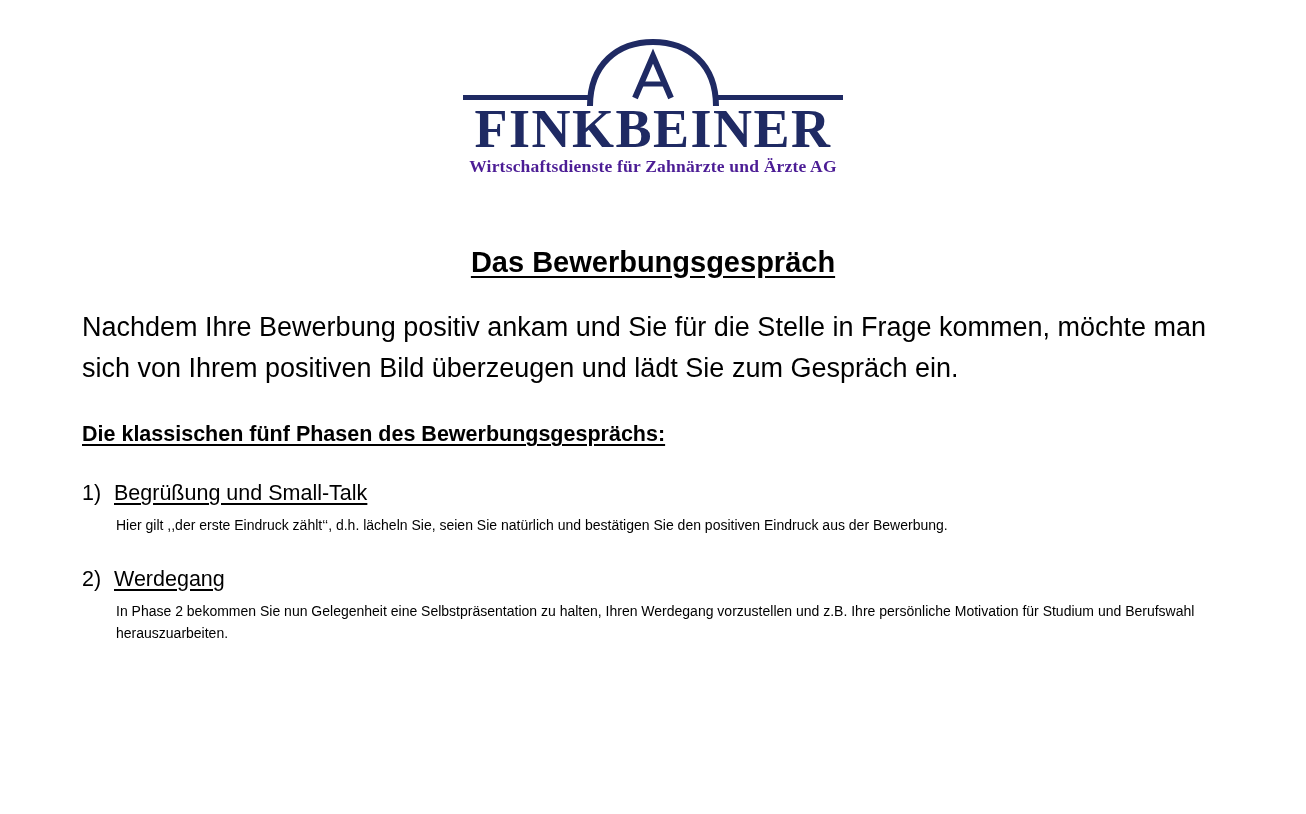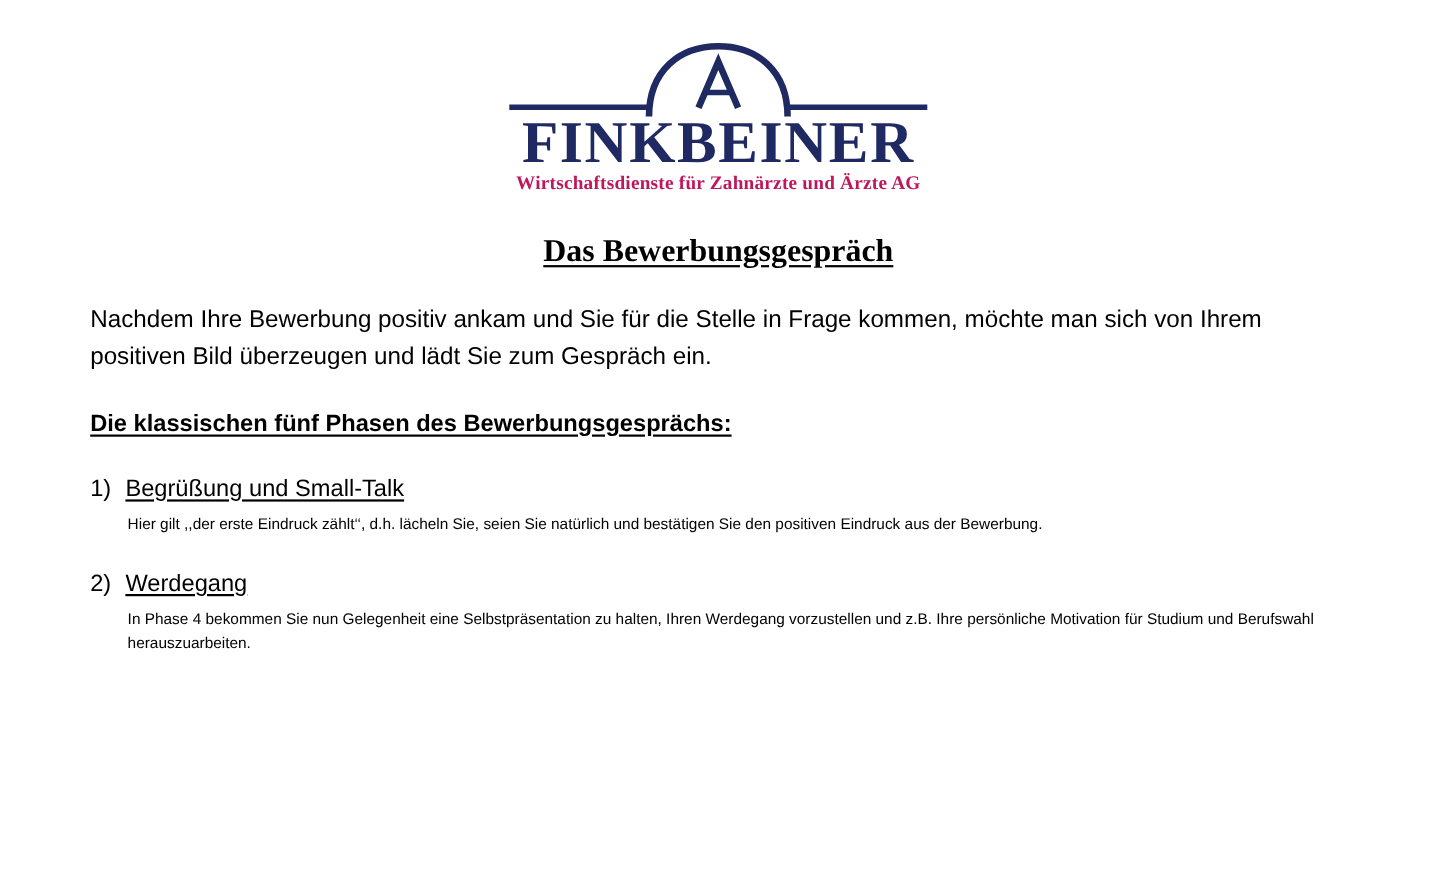--- a/index.html
+++ b/index.html
@@ -49,38 +49,37 @@
     font-size: 54px;
     font-weight: 700;
     letter-spacing: 1.5px;
     color: #1f2a63;
     margin-top: -6px;
   }
   .logo-sub {
     font-family: "Liberation Serif", serif;
     font-size: 17.5px;
     font-weight: 700;
-    color: #be185d;
+    color: #4c1d95;
     margin-top: 2px;
     letter-spacing: 0.2px;
   }
 
   
   .doc-title {
     text-align: center;
     font-size: 29px;
     font-weight: 700;
     text-decoration: underline;
     text-underline-offset: 4px;
-    margin-top: 36px;
-    font-family: Liberation Serif, serif;
+    margin-top: 70px;
   }
 
   .para {
-    font-size: 22px;
+    font-size: 27px;
     line-height: 1.55;
     margin-top: 28px;
     margin-left: -2px;
   }
 
   .subhead {
     font-size: 21.5px;
     font-weight: 700;
     text-decoration: underline;
     text-underline-offset: 3px;
@@ -159,19 +158,19 @@
       <div class="item-body">
         <div class="item-head">Begrüßung und Small-Talk</div>
         <div class="item-text">Hier gilt ,,der erste Eindruck zählt‘‘, d.h. lächeln Sie, seien Sie natürlich und bestätigen Sie den positiven Eindruck aus der Bewerbung.</div>
       </div>
     </div>
 
     <div class="list-item">
       <div class="item-num">2)</div>
       <div class="item-body">
         <div class="item-head">Werdegang</div>
-        <div class="item-text">In Phase 4 bekommen Sie nun Gelegenheit eine Selbstpräsentation zu halten, Ihren Werdegang vorzustellen und z.B. Ihre persönliche Motivation für Studium und Berufswahl  herauszuarbeiten.</div>
+        <div class="item-text">In Phase 2 bekommen Sie nun Gelegenheit eine Selbstpräsentation zu halten, Ihren Werdegang vorzustellen und z.B. Ihre persönliche Motivation für Studium und Berufswahl  herauszuarbeiten.</div>
       </div>
     </div>
 
   </div>
 
 </div>
 
 </body></html>

